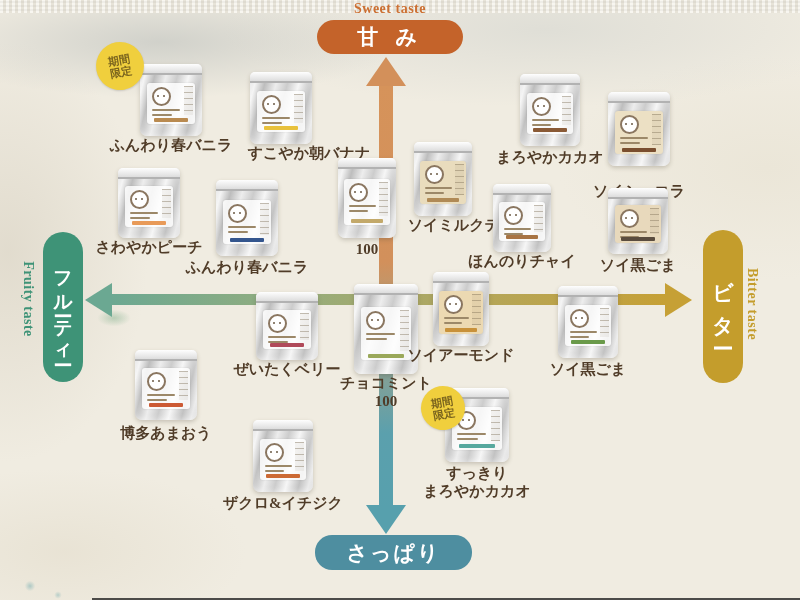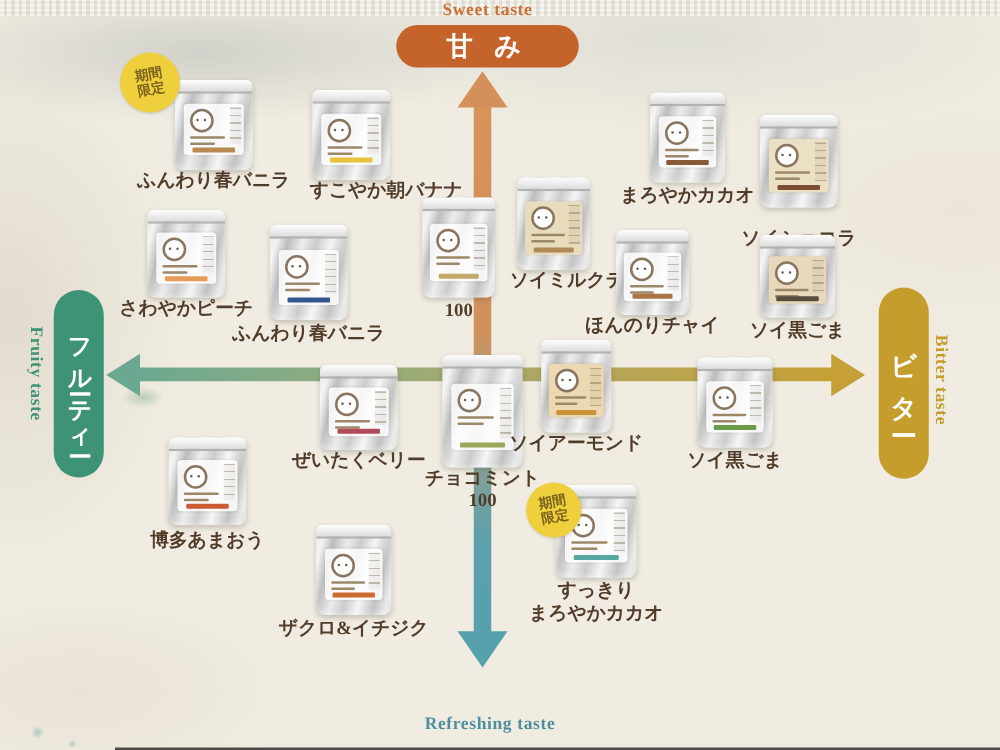--- a/index.html
+++ b/index.html
@@ -82,25 +82,25 @@
   <div class="abs linen"></div>
 
   <div class="abs vshaft"></div>
   <div class="abs hshaft"></div>
   <div class="abs tri arrow-up"></div>
   <div class="abs tri arrow-down"></div>
   <div class="abs tri arrow-left"></div>
   <div class="abs tri arrow-right"></div>
 
   <div class="abs axis-en en-top">Sweet taste</div>
-  <div class="abs axis-en en-bottom">Refreshing taste</div>
   <div class="abs axis-en en-left">Fruity taste</div>
   <div class="abs axis-en en-right">Bitter taste</div>
 
   <div class="abs jbadge badge-top">甘 み</div>
+  <div class="abs jbadge badge-bottom">さっぱり</div>
   <div class="abs jbadge badge-left">フルーティー</div>
   <div class="abs jbadge badge-right">ビター</div>
 
   <div class="abs" id="products-layer">
   <div class="product">
     <div class="bag" style="left: 140px; top: 64px; width: 62px; height: 72px;">
       <div class="bag-top"></div>
       <div class="panel">
         <div class="logo"></div>
         <div class="tl tl1"></div>

